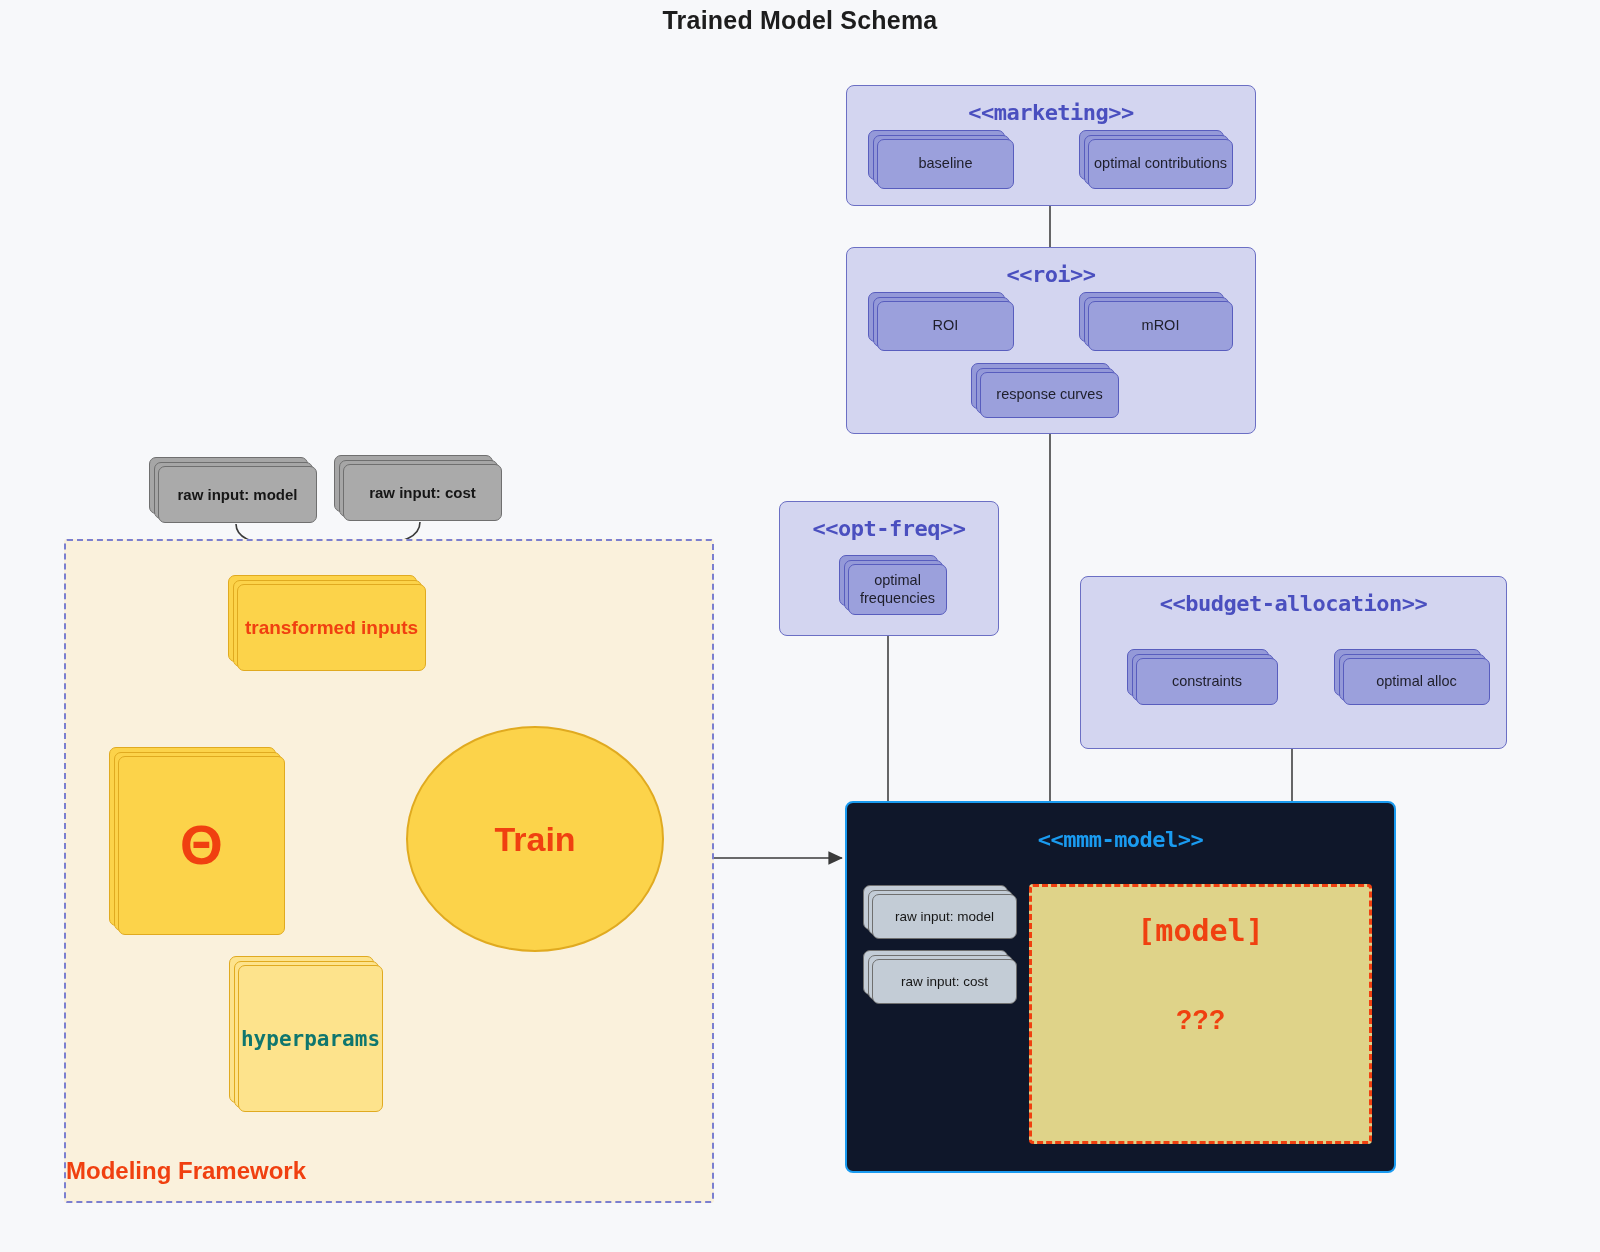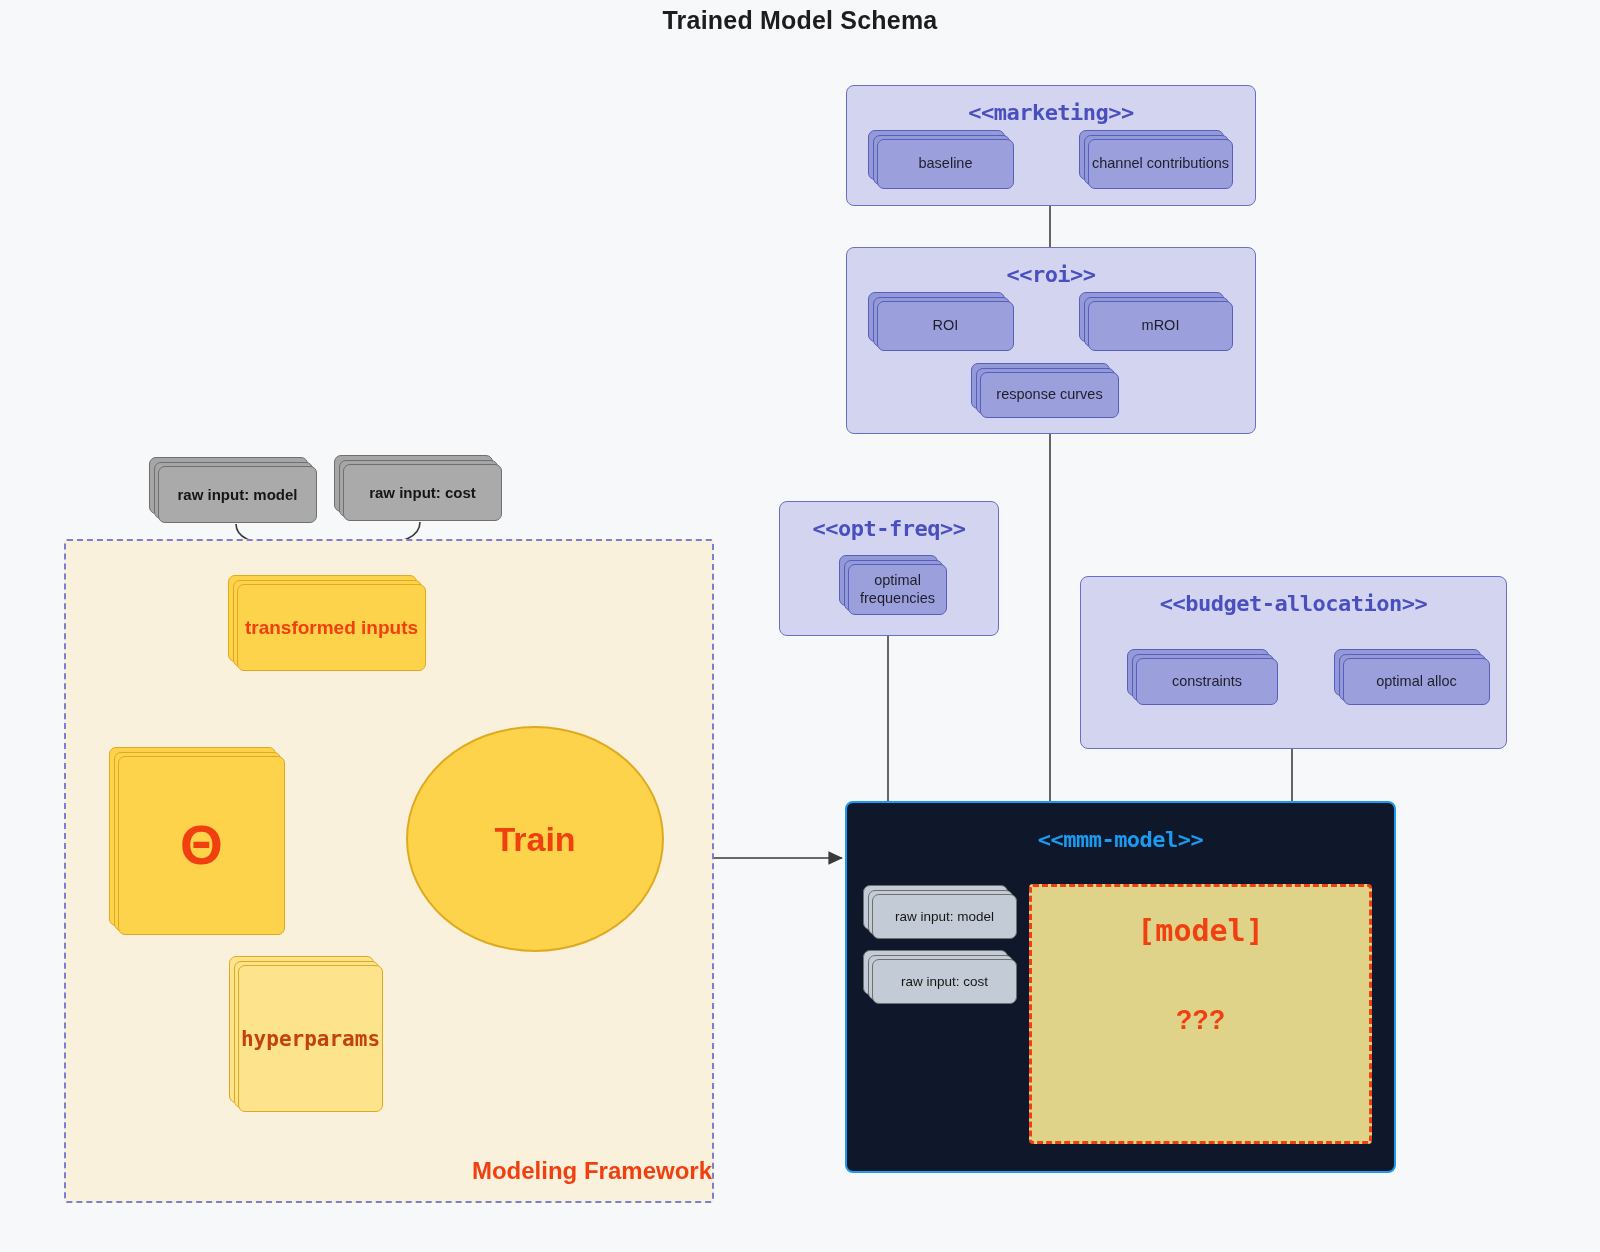--- a/index.html
+++ b/index.html
@@ -91,21 +91,21 @@
   #model-region .qq{
     position:absolute;left:0;right:0;top:118px;text-align:center;
     font-size:27px;font-weight:bold;color:#f04010;
   }
 
   
   #framework{
     background:#faf1dc;border:2px dashed #7b7fd0;border-radius:3px;
   }
   #framework-label{
-    position:absolute;left:0;right:0;bottom:16px;text-align:right;
+    position:absolute;left:0;right:0;bottom:16px;text-align:left;
     font-size:24px;font-weight:bold;color:#f04010;
   }
 
   
   .ynode{position:absolute;}
   .ynode .yback{
     position:absolute;left:-9px;top:-9px;width:100%;height:100%;
     background:#fcd34a;border:1.8px solid #e0aa20;border-radius:7px;
   }
   .ynode .ymid{
@@ -116,21 +116,21 @@
     position:absolute;left:0;top:0;width:100%;height:100%;
     background:#fcd34a;border:1.8px solid #e0aa20;border-radius:7px;
     display:flex;align-items:center;justify-content:center;
   }
   .ynode.light .yback,.ynode.light .ymid,.ynode.light .yfront{background:#fde38c;}
 
   .lbl-transformed{font-size:19px;font-weight:bold;color:#f04010;}
   .lbl-theta{font-size:55px;font-weight:bold;color:#f04010;line-height:1;}
   .lbl-hyper{
     font-family:"DejaVu Sans Mono", monospace;
-    font-size:21px;font-weight:bold;color:#c2410c;
+    font-size:21px;font-weight:bold;color:#0f766e;
   }
 
   
   #train{
     background:#fcd34a;border:2px solid #e0aa20;border-radius:50%;
     display:flex;align-items:center;justify-content:center;
     font-size:34px;font-weight:bold;color:#f04010;
   }
 </style>
 </head>
@@ -188,21 +188,21 @@
   <div class="abs pkg" style="left:846px;top:85px;width:410px;height:121px;">
     <div class="pkg-title">&lt;&lt;marketing&gt;&gt;</div>
     <div class="node" style="left:30px;top:53px;width:135px;height:48px;">
       <div class="back"></div>
       <div class="mid"></div>
       <div class="front">baseline</div>
     </div>
     <div class="node" style="left:241px;top:53px;width:143px;height:48px;">
       <div class="back"></div>
       <div class="mid"></div>
-      <div class="front">channel contributions</div>
+      <div class="front">optimal contributions</div>
     </div>
   </div>
 
   <div class="abs pkg" style="left:846px;top:247px;width:410px;height:187px;">
     <div class="pkg-title">&lt;&lt;roi&gt;&gt;</div>
     <div class="node" style="left:30px;top:53px;width:135px;height:48px;">
       <div class="back"></div>
       <div class="mid"></div>
       <div class="front">ROI</div>
     </div>

